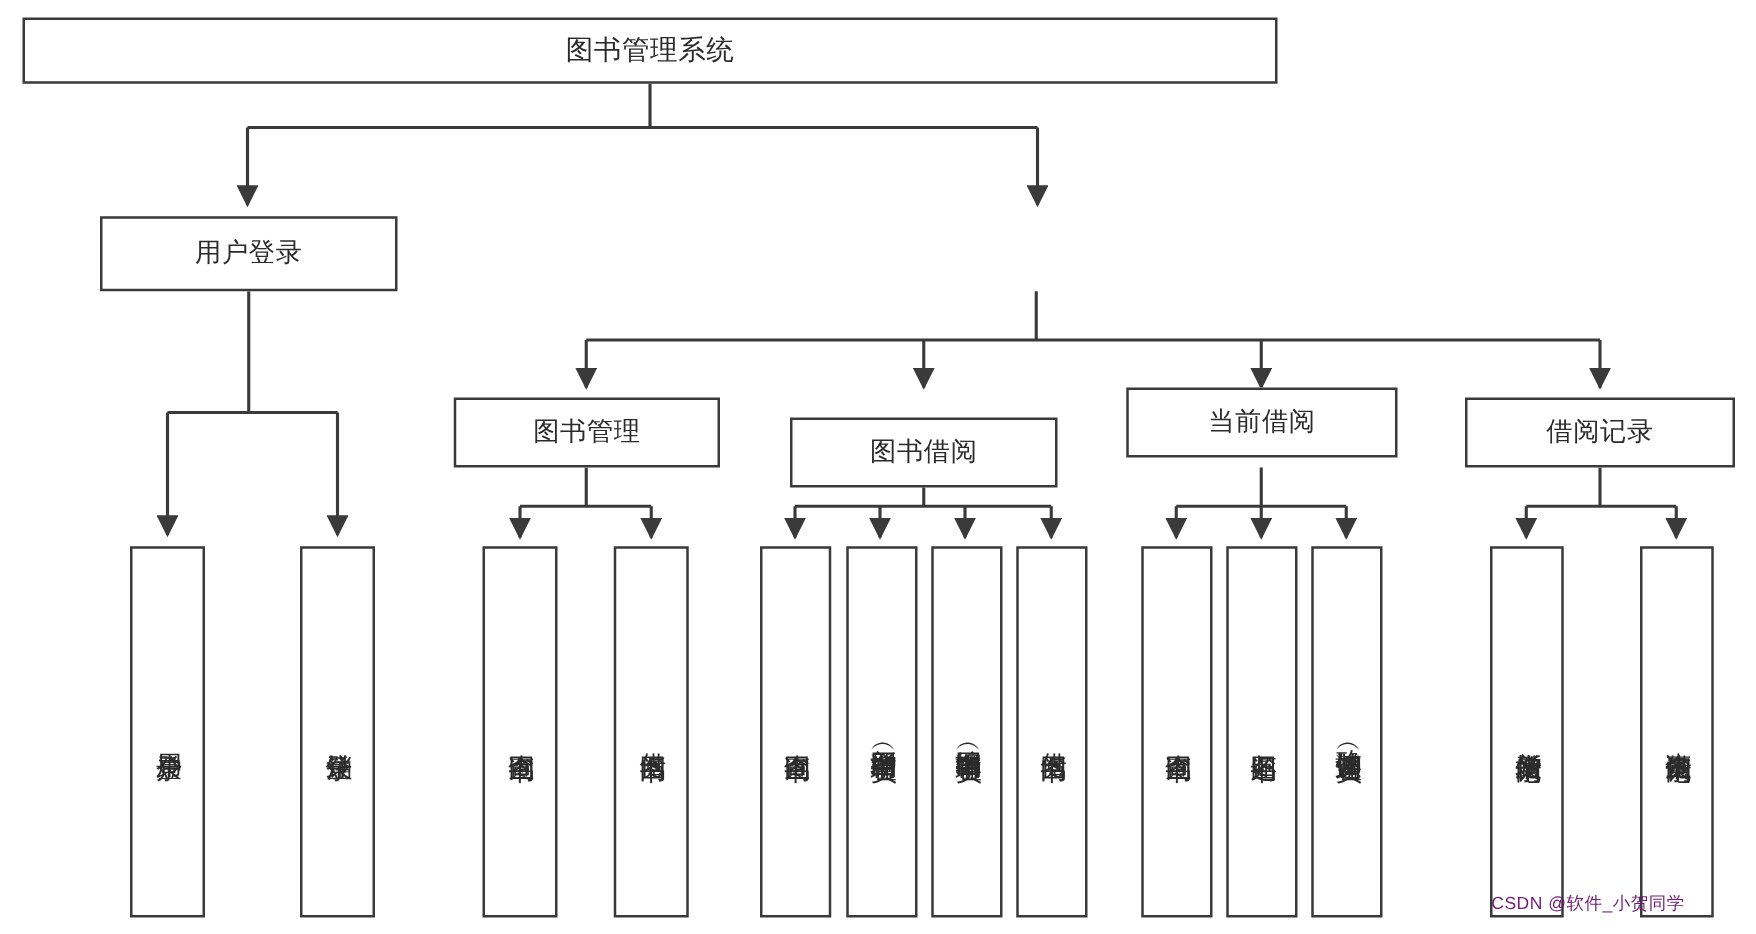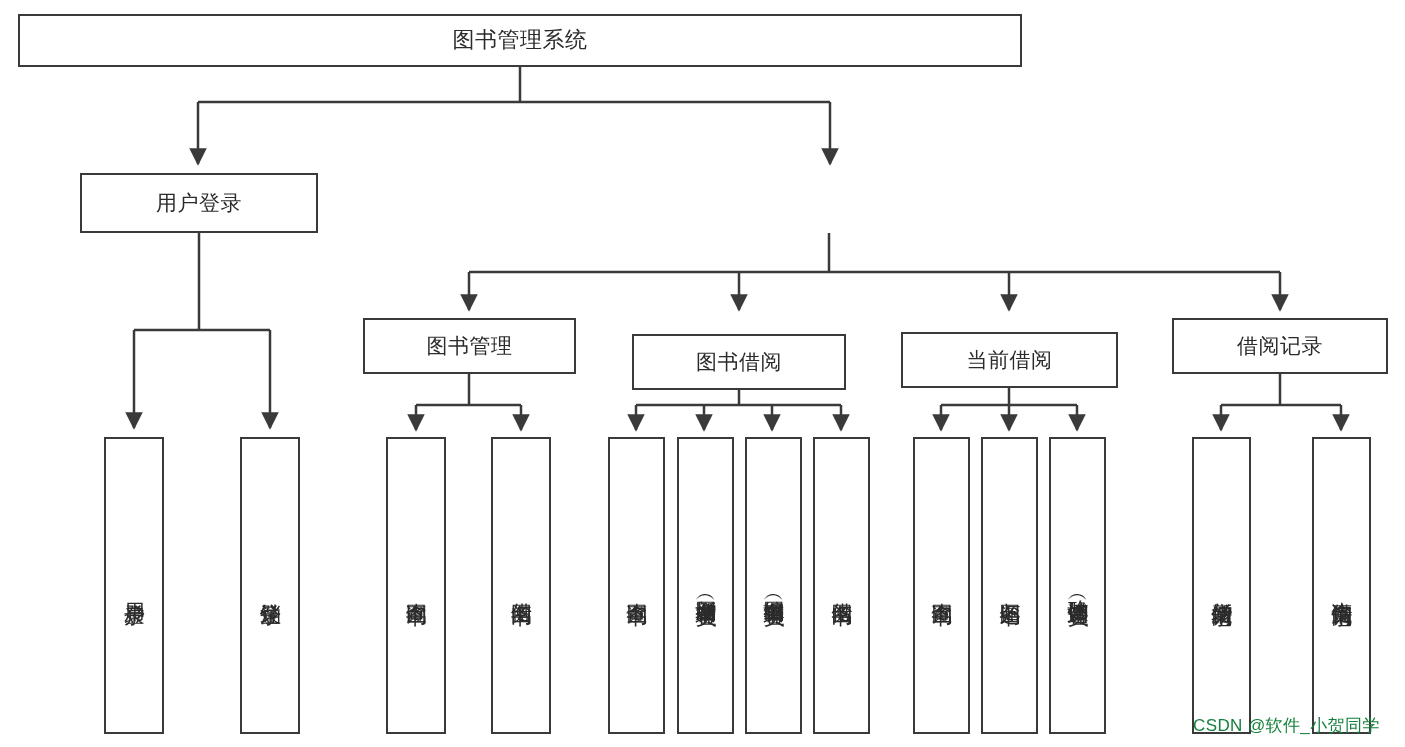--- a/index.html
+++ b/index.html
@@ -55,22 +55,22 @@
     font-size: 21px;
     line-height: 1.18;
     letter-spacing: 1px;
     white-space: nowrap;
     max-height: 272px;
   }
   #watermark {
     position: absolute;
     left: 1193px;
     top: 714px;
-    font-size: 17px;
-    color: #15803d;
+    font-size: 14px;
+    color: #701a75;
     white-space: nowrap;
     letter-spacing: 0.4px;
     pointer-events: none;
   }
 </style>
 </head>
 <body>
 
 <div id="canvas">
 
@@ -134,21 +134,21 @@
 
 
   <div class="node lvl2" style="left:363px; top:318px; width:213px; height:56px;">
     <span class="node-label">图书管理</span>
   </div>
 
   <div class="node lvl2" style="left:632px; top:318px; width:214px; height:56px;margin-top:16px;">
     <span class="node-label">图书借阅</span>
   </div>
 
-  <div class="node lvl2" style="left:901px; top:332px; width:217px; height:56px;">
+  <div class="node lvl2" style="left:901px; top:310px; width:217px; height:56px;">
     <span class="node-label">当前借阅</span>
   </div>
 
   <div class="node lvl2" style="left:1172px; top:318px; width:216px; height:56px;">
     <span class="node-label">借阅记录</span>
   </div>
 
   <div class="node leaf" style="left:104px; top:437px; width:60px; height:297px;">
     <span class="node-label">用户登录</span>
   </div>

